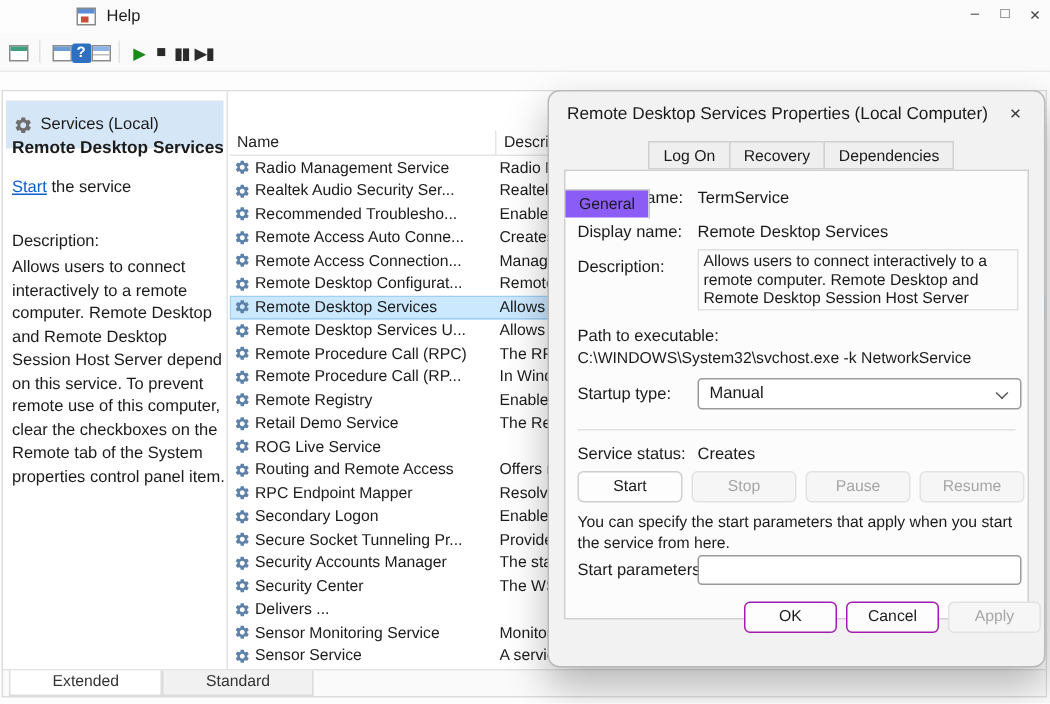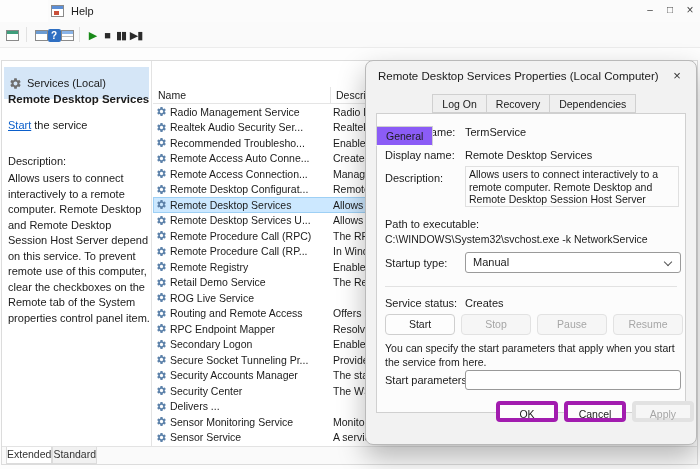--- a/index.html
+++ b/index.html
@@ -48,42 +48,42 @@
   .col-desc { position:absolute; left:178px; top:0; width:200px; height:17px; line-height:16px; padding-left:5px; color:#222; font-size:10.5px; }
   .list-body { position:absolute; top:43px; left:0; right:0; bottom:0; }
   .row { height:15.5px; display:flex; align-items:center; font-size:10.5px; }
   .row .icon { width:14px; margin-left:3px; flex:none; display:flex; align-items:center; }
   .row .icon svg { width:11px; height:11px; color:#5d82aa; }
   .row .name { width:163px; flex:none; white-space:nowrap; overflow:hidden; }
   .row .desc { width:80px; flex:none; white-space:nowrap; overflow:hidden; color:#1b1b1b; }
   .row.selected { background:#cce8ff; box-shadow: inset 0 0 0 1px #9ed0f5; }
   
   .view-tabs { position:absolute; left:0; right:0; bottom:0; height:18px; border-top:1px solid #e3e3e3; background:#fafafa; display:flex; padding-left:4px; }
-  .vtab { height:17px; line-height:15px; padding:0 0; border:1px solid #dcdcdc; border-top:none; background:#f1f1f1; font-size:10.5px; color:#333; }
+  .vtab { height:17px; line-height:15px; padding:0 28px; border:1px solid #dcdcdc; border-top:none; background:#f1f1f1; font-size:10.5px; color:#333; }
   .vtab.active { background:#fff; }
   
   .dialog { position:absolute; left:365px; top:60px; width:332px; height:385px; background:#f2f2f2; border:1px solid #b9b9b9; border-radius:8px; box-shadow:0 12px 28px rgba(0,0,0,.28); z-index:10; overflow:hidden; }
   .dlg-title { position:absolute; left:12px; top:9px; font-size:11.5px; color:#1a1a1a; white-space:nowrap; }
   .dlg-close { position:absolute; right:6px; top:4px; width:26px; height:22px; text-align:center; line-height:22px; font-size:13px; color:#333; cursor:pointer; }
   .dlg-tabs { position:absolute; left:10px; top:33px; display:flex; }
   .dtab { padding:0 9px; line-height:18px; height:19px; border:1px solid #d0d0d0; background:#efefef; font-size:10.5px; margin-right:-1px; position:relative; }
   .dtab.active { background:#8b5cf6; border-bottom-color:#fcfcfc; z-index:2; height:20px;margin-top:32px; }
   .dlg-page { position:absolute; left:10px; top:52px; width:310px; height:300px; background:#fcfcfc; border:1px solid #d0d0d0; }
   .lbl { position:absolute; color:#1b1b1b; }
   .val { position:absolute; color:#1b1b1b; }
   .descbox { position:absolute; left:88px; top:52px; width:214px; height:41px; background:#fcfcfc; border:1px solid #e0e0e0; padding:1px 3px; overflow:hidden; font-size:10.5px; line-height:12.5px; }
   .pathval { position:absolute; left:8px; top:119px; font-size:10.5px; white-space:nowrap; }
   .combo { position:absolute; left:88px; top:138px; width:216px; height:21px; background:#fff; border:1px solid #9a9a9a; border-radius:3px; line-height:19px; padding-left:7px; }
   .combo .chev { position:absolute; right:9px; top:6px; width:6px; height:6px; border-right:1.4px solid #555; border-bottom:1.4px solid #555; transform:rotate(45deg); }
   .hsep { position:absolute; left:8px; right:8px; top:172px; height:1px; background:#e2e2e2; }
   .btn { position:absolute; top:200px; width:70px; height:21px; background:#fdfdfd; border:1px solid #cfcfcf; border-radius:4px; text-align:center; line-height:19px; font-size:10.5px; cursor:pointer; }
   .btn.disabled { color:#a6a6a6; background:#f6f6f6; border-color:#e2e2e2; cursor:default; }
   .hint { position:absolute; left:8px; top:228px; width:298px; line-height:13.5px; font-size:10.5px; }
   .textbox { position:absolute; left:88px; top:256px; width:216px; height:20px; background:#fff; border:1px solid #9a9a9a; border-radius:3px; font-family:inherit; font-size:10.5px; padding:0 5px; }
-  .fbtn { position:absolute; top:340px; width:62px; height:21px; background:#fdfdfd; border:4px solid #a21caf; border-radius:4px; text-align:center; line-height:19px; font-size:10.5px; cursor:pointer; }
+  .fbtn { position:absolute; top:340px; width:62px; height:21px; background:#fdfdfd; border:1px solid #a21caf; border-radius:4px; text-align:center; line-height:19px; font-size:10.5px; cursor:pointer; }
   .fbtn.disabled { color:#a6a6a6; background:#f6f6f6; border-color:#e2e2e2; }
   .hidden-defs { position:absolute; width:0; height:0; overflow:hidden; }
 </style>
 </head>
 <body>
 
 <svg class="hidden-defs" aria-hidden="true">
   <symbol id="gear" viewBox="0 0 24 24">
     <path fill="currentColor" d="M19.14 12.94c.04-.3.06-.61.06-.94 0-.32-.02-.64-.07-.94l2.03-1.58a.49.49 0 0 0 .12-.61l-1.92-3.32a.49.49 0 0 0-.59-.22l-2.39.96c-.5-.38-1.03-.7-1.62-.94l-.36-2.54a.48.48 0 0 0-.48-.41h-3.84c-.24 0-.43.17-.47.41l-.36 2.54c-.59.24-1.13.57-1.62.94l-2.39-.96a.49.49 0 0 0-.59.22L2.74 8.87c-.12.21-.08.47.12.61l2.03 1.58c-.05.3-.09.63-.09.94s.02.64.07.94l-2.03 1.58a.49.49 0 0 0-.12.61l1.92 3.32c.12.22.37.29.59.22l2.39-.96c.5.38 1.03.7 1.62.94l.36 2.54c.05.24.24.41.48.41h3.84c.24 0 .44-.17.47-.41l.36-2.54c.59-.24 1.13-.56 1.62-.94l2.39.96c.22.08.47 0 .59-.22l1.92-3.32a.49.49 0 0 0-.12-.61l-2.01-1.58zM12 15.6A3.61 3.61 0 0 1 8.4 12c0-1.98 1.62-3.6 3.6-3.6s3.6 1.62 3.6 3.6-1.62 3.6-3.6 3.6z"></path>
   </symbol>

